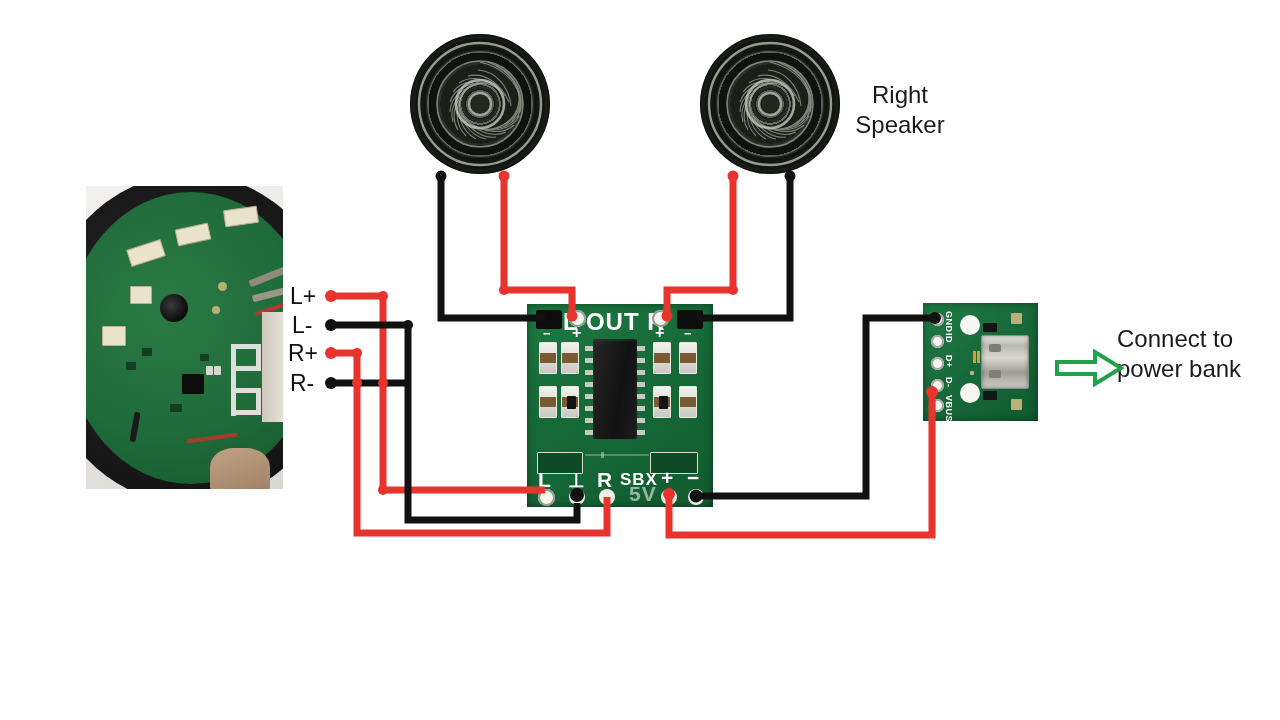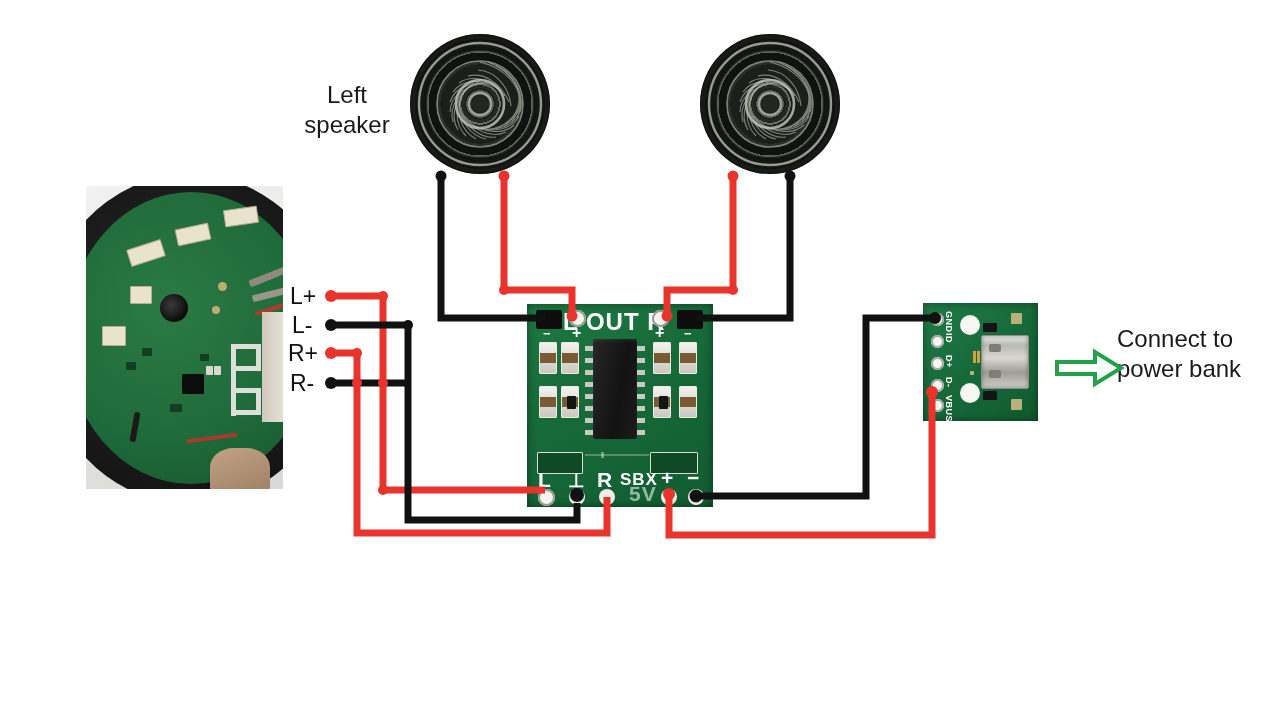--- a/index.html
+++ b/index.html
@@ -361,22 +361,22 @@
       <path stroke="#111111" stroke-width="7" d="M696 496 L866 496 L866 318 L935 318"></path>
       <circle cx="696" cy="496" r="6.5" fill="#111111"></circle>
       <circle cx="935" cy="318" r="6" fill="#111111"></circle>
 
       <path stroke="#e8342c" stroke-width="7" d="M669 494 L669 535 L932 535 L932 392"></path>
       <circle cx="669" cy="494" r="6" fill="#e8342c"></circle>
       <circle cx="932" cy="392" r="6" fill="#e8342c"></circle>
     </g>
   </svg>
 
-  <div class="lbl center" style="left:282px;top:80px;width:130px;">Left
-speaker</div>
+  <div class="lbl center" style="left:835px;top:80px;width:130px;">Right
+Speaker</div>
   <div class="lbl" style="left:1117px;top:324px;width:160px;">Connect to
 power bank</div>
 
   <div class="pinlbl" style="left:290px;top:285px;">L+</div>
   <div class="pinlbl" style="left:292px;top:314px;">L-</div>
   <div class="pinlbl" style="left:288px;top:342px;">R+</div>
   <div class="pinlbl" style="left:290px;top:372px;">R-</div>
 
   <svg class="greenarrow" width="70" height="40" viewBox="0 0 70 40">
     <path d="M2 14 H40 V4 L66 20 L40 36 V26 H2 Z" fill="#ffffff" stroke="#22a14b" stroke-width="4" stroke-linejoin="miter"></path>

